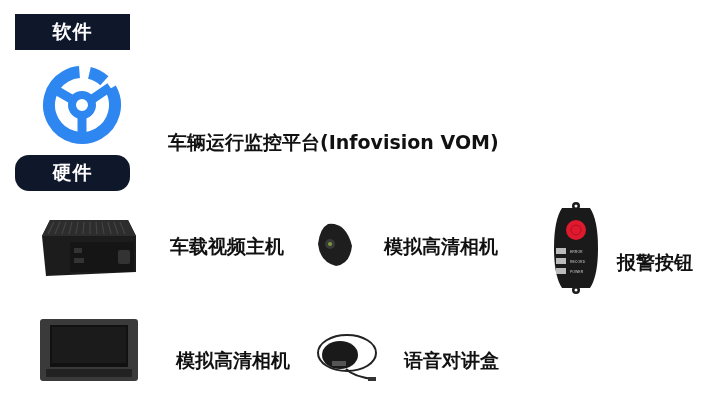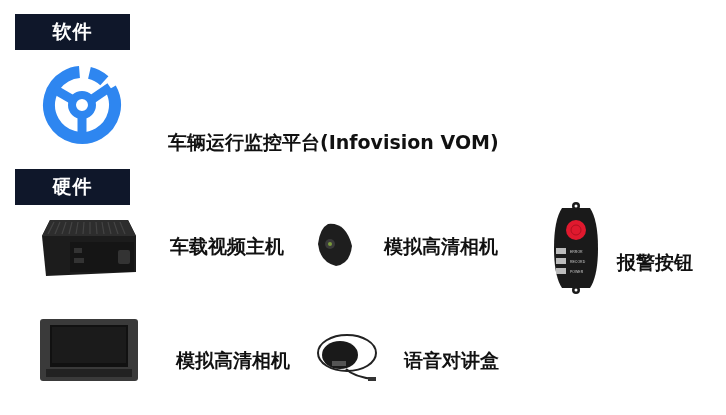--- a/index.html
+++ b/index.html
@@ -17,21 +17,21 @@
   <svg width="80" height="80" viewBox="0 0 80 80">
     <circle cx="40" cy="40" r="33" fill="none" stroke="#2E86F0" stroke-width="12" stroke-dasharray="170 10 17 10" transform="rotate(-30 40 40)"></circle>
     <circle cx="40" cy="40" r="10" fill="none" stroke="#2E86F0" stroke-width="8"></circle>
     <line x1="40" y1="50" x2="40" y2="74" stroke="#2E86F0" stroke-width="9"></line>
     <line x1="31" y1="35" x2="12" y2="24" stroke="#2E86F0" stroke-width="9"></line>
     <line x1="49" y1="35" x2="68" y2="22" stroke="#2E86F0" stroke-width="9"></line>
   </svg>
 </div>
 <div class="label" style="left:168px;top:94px;font-size:19px;margin-top:36px;">车辆运行监控平台(Infovision VOM)</div>
 
-<div class="section-header" style="top:169px;">硬件</div>
+<div class="section-header" style="top:155px;border-radius:14px;">硬件</div>
 
 <div class="abs" style="left:40px;top:212px;width:98px;height:70px;">
   <svg width="98" height="70" viewBox="0 0 98 70">
     <polygon points="10,8 88,8 96,24 96,60 6,64 2,24" fill="#1c1c1c"></polygon>
     <polygon points="10,8 88,8 96,24 2,24" fill="#2d2d2d"></polygon>
     <g stroke="#444" stroke-width="1.2">
       <line x1="14" y1="10" x2="8" y2="22"></line>
         <line x1="20" y1="10" x2="15" y2="22"></line>
         <line x1="26" y1="10" x2="22" y2="22"></line>
         <line x1="32" y1="10" x2="29" y2="22"></line>

